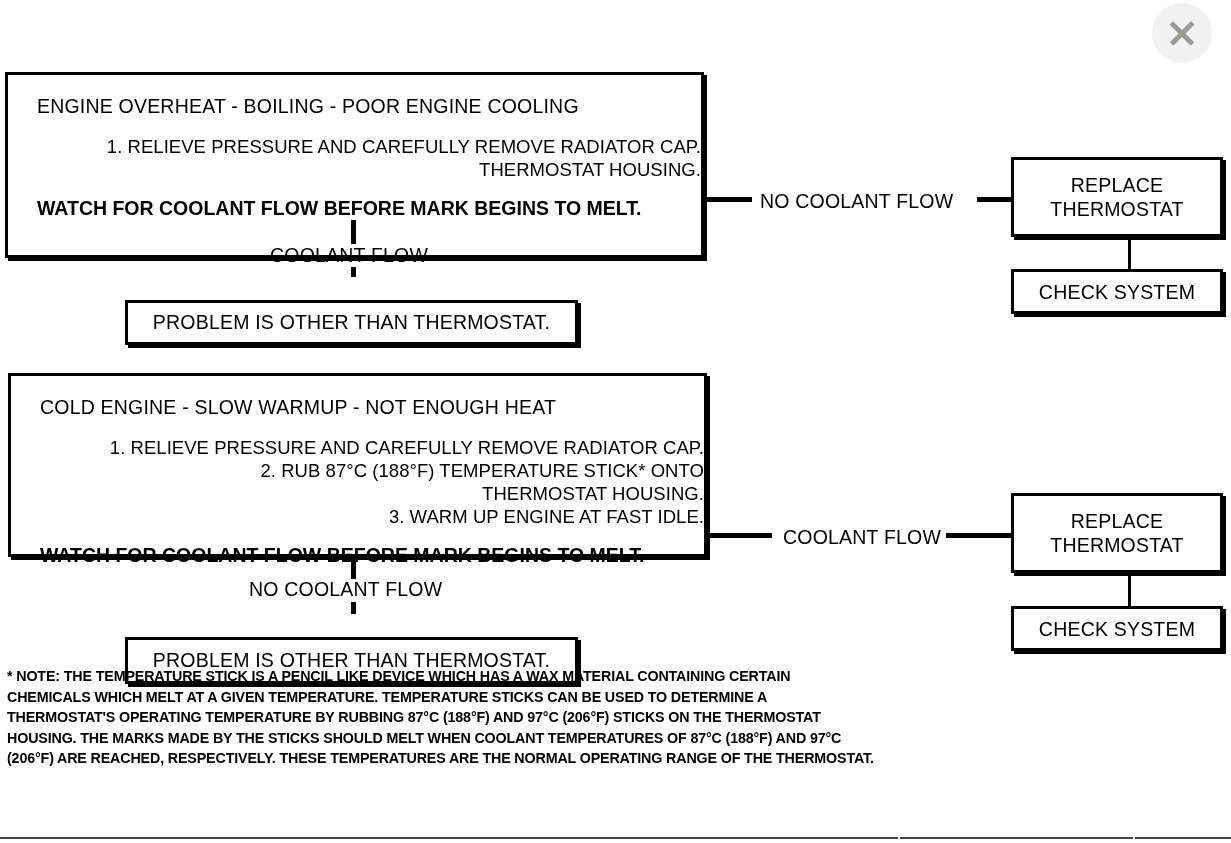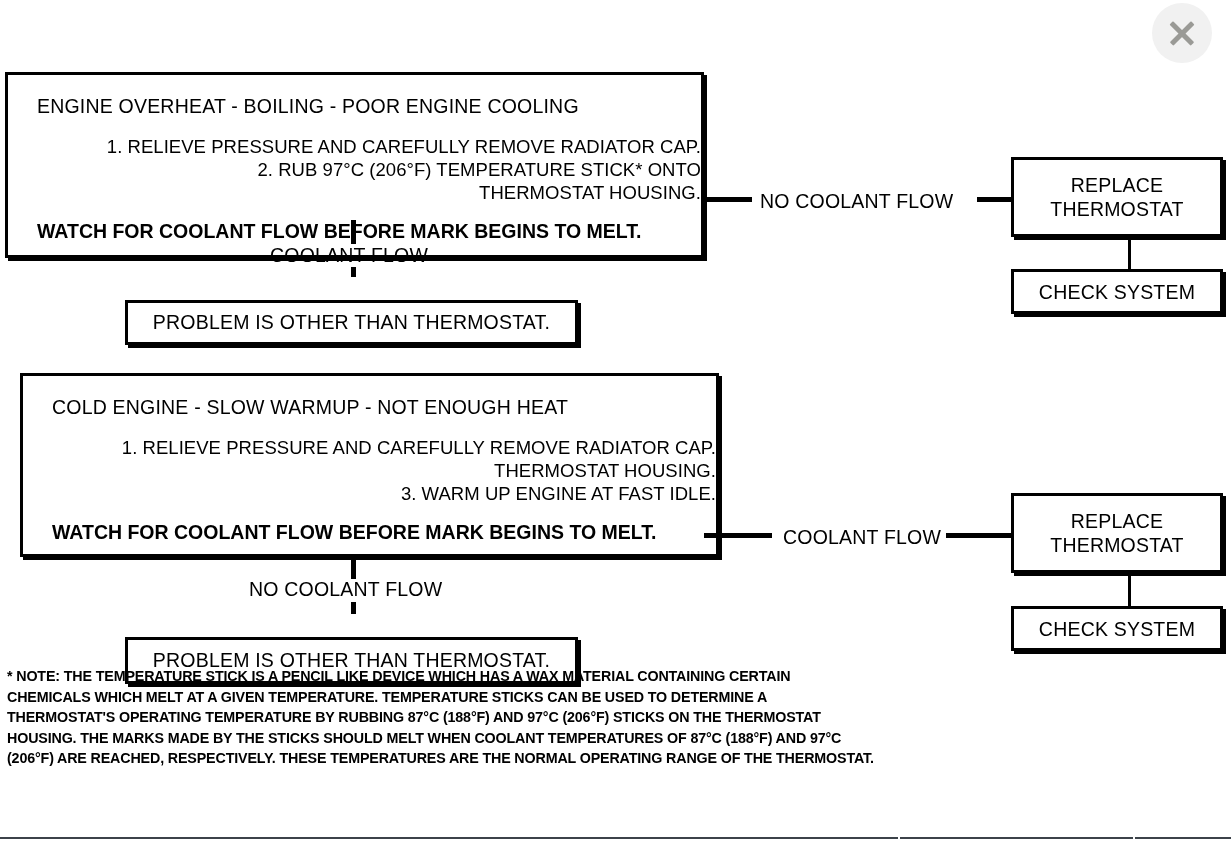--- a/index.html
+++ b/index.html
@@ -168,21 +168,20 @@
 
 <div id="close-button" title="Close">
   <span class="x-bar a"></span>
   <span class="x-bar b"></span>
 </div>
 
 <div class="node panel shadowed" style="left:5px; top:34px; width:699px; height:186px;margin-top:38px;">
   <div class="heading">ENGINE OVERHEAT - BOILING - POOR ENGINE COOLING</div>
   <div class="steps">
     <div class="step">1. RELIEVE PRESSURE AND CAREFULLY REMOVE RADIATOR CAP.</div>
-    <div class="step">2. RUB 97°C (206°F) TEMPERATURE STICK* ONTO</div>
     <div class="step indent">THERMOSTAT HOUSING.</div>
   </div>
   <div class="watch">WATCH FOR COOLANT FLOW BEFORE MARK BEGINS TO MELT.</div>
 </div>
 
 <div class="conn h" style="left:704px; top:197px; width:48px;"></div>
 <div class="edge-label" style="left:760px; top:190px;">NO COOLANT FLOW</div>
 <div class="conn h" style="left:977px; top:197px; width:36px;"></div>
 
 <div class="node rbox shadowed" style="left:1011px; top:157px; width:212px; height:80px;">
@@ -197,24 +196,25 @@
 </div>
 
 <div class="conn v" style="left:351px; top:220px; height:24px;"></div>
 <div class="edge-label" style="left:270px; top:244px;">COOLANT FLOW</div>
 <div class="conn v" style="left:351px; top:267px; height:10px;"></div>
 
 <div class="node result-box shadowed" style="left:125px; top:277px; width:453px; height:45px;">
   <div class="node-line">PROBLEM IS OTHER THAN THERMOSTAT.</div>
 </div>
 
-<div class="node panel shadowed" style="left:20px; top:373px; width:699px; height:184px;">
+<div class="node panel shadowed" style="left:8px; top:373px; width:699px; height:184px;">
   <div class="heading">COLD ENGINE - SLOW WARMUP - NOT ENOUGH HEAT</div>
   <div class="steps">
     <div class="step">1. RELIEVE PRESSURE AND CAREFULLY REMOVE RADIATOR CAP.</div>
+    <div class="step">2. RUB 87°C (188°F) TEMPERATURE STICK* ONTO</div>
     <div class="step indent">THERMOSTAT HOUSING.</div>
     <div class="step">3. WARM UP ENGINE AT FAST IDLE.</div>
   </div>
   <div class="watch">WATCH FOR COOLANT FLOW BEFORE MARK BEGINS TO MELT.</div>
 </div>
 
 <div class="conn h" style="left:704px; top:533px; width:68px;"></div>
 <div class="edge-label" style="left:783px; top:526px;">COOLANT FLOW</div>
 <div class="conn h" style="left:946px; top:533px; width:67px;"></div>
 

